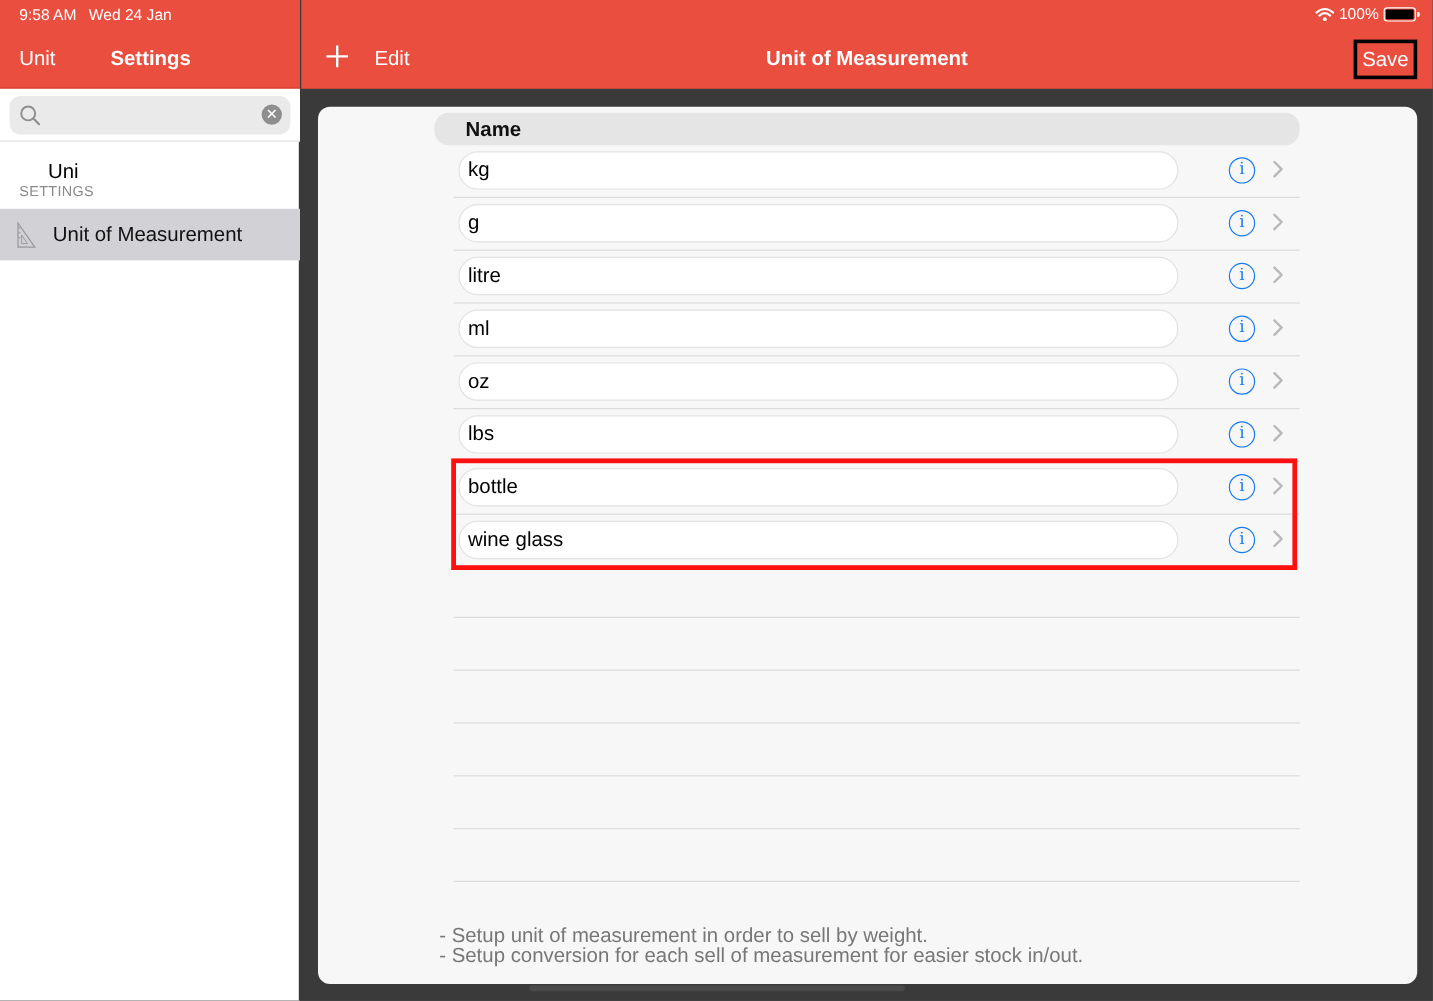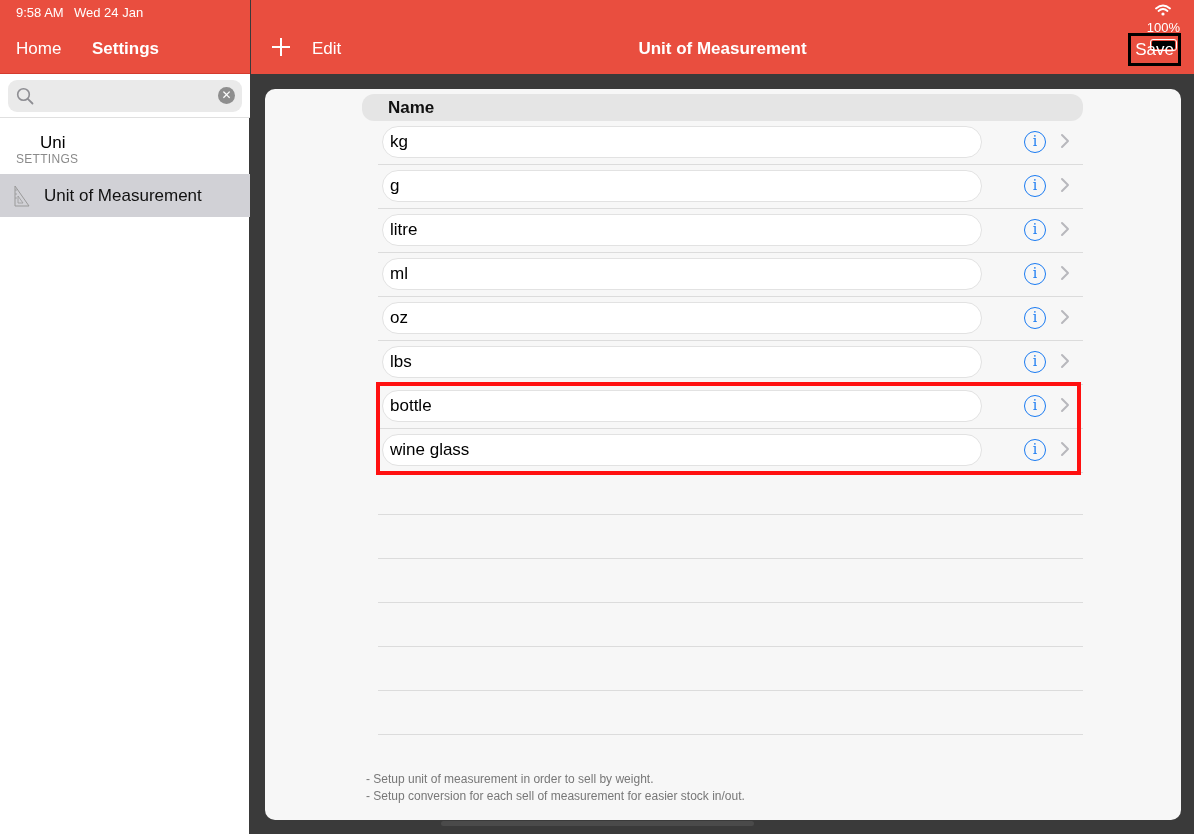--- a/index.html
+++ b/index.html
@@ -18,53 +18,53 @@
   .search-icon { position: absolute; left: 8px; top: 7px; width: 18px; height: 18px; }
   .search-input { position: absolute; left: 32px; top: 4px; width: 170px; height: 24px; border: none; background: transparent; font-size: 17px; font-family: "Liberation Sans", sans-serif; color: #000; outline: none; margin-top: 47px; }
   .clear-btn { position: absolute; left: 210px; top: 7px; width: 17px; height: 17px; border-radius: 50%; background: #8e8e8e; color: #fff; font-size: 12px; line-height: 17px; text-align: center; cursor: pointer; }
   .section-label { position: absolute; left: 16px; top: 152px; font-size: 12px; color: #8a8a8a; letter-spacing: 0.3px; }
   .sb-item { position: absolute; left: 0; top: 174px; width: 250px; height: 43px; background: #d1d1d6; cursor: pointer; }
   .sb-item-icon { position: absolute; left: 13px; top: 10px; width: 18px; height: 24px; }
   .sb-item-label { position: absolute; left: 44px; top: 12px; font-size: 17px; color: #111; }
 
   
   .main-header { position: absolute; left: 251px; top: 0; width: 943px; height: 74px; background: #e94e3f; }
-  .status-right { position: absolute; right: 14px; top: 4px; display: flex; align-items: center; gap: 4px; color: #fff; font-size: 13px; flex-direction: column; }
+  .status-right { position: absolute; right: 14px; top: 4px; display: flex; align-items: center; gap: 4px; color: #fff; font-size: 13px; }
   .wifi-icon { width: 16px; height: 12px; }
   .battery-icon { width: 27px; height: 12px; border: 1.5px solid #fff; border-radius: 3px; position: relative; padding: 1px; }
   .battery-icon .fill { width: 100%; height: 100%; background: #000; border-radius: 1px; }
   .battery-icon::after { content: ""; position: absolute; right: -4px; top: 3px; width: 2px; height: 4px; background: #fff; border-radius: 0 1px 1px 0; }
   .add-btn { position: absolute; left: 20px; top: 36px; width: 22px; height: 26px; color: #fff; font-size: 28px; line-height: 24px; font-weight: 300; cursor: pointer; }
   .edit-btn { position: absolute; left: 61px; top: 39px; color: #fff; font-size: 17px; cursor: pointer; }
   .main-title { position: absolute; left: 0; width: 943px; top: 39px; text-align: center; color: #fff; font-size: 17px; font-weight: bold; }
   .save-btn { position: absolute; left: 877px; top: 33px; width: 53px; height: 33px; border: 3px solid #000; color: #fff; font-size: 17px; line-height: 27px; text-align: center; cursor: pointer; }
 
   
   .card { position: absolute; left: 265px; top: 89px; width: 916px; height: 731px; background: #f7f7f7; border-radius: 10px; overflow: hidden; }
   .table-header { position: absolute; left: 97px; top: 5px; width: 721px; height: 27px; background: #e5e5e5; border-radius: 12px; }
   .table-header span { position: absolute; left: 26px; top: 4px; font-size: 17px; font-weight: bold; color: #111; }
   .row { position: absolute; left: 113px; width: 705px; height: 44px; border-bottom: 1px solid #dcdcdc; }
   .row-input { position: absolute; left: 4px; top: 5px; width: 600px; height: 32px; background: #fff; border: 1px solid #e2e2e2; border-radius: 16px; font-size: 17px; font-family: "Liberation Sans", sans-serif; padding-left: 7px; color: #000; outline: none; }
   .info-btn { position: absolute; left: 646px; top: 10px; width: 22px; height: 22px; border: 1.6px solid #1a7bf2; border-radius: 50%; color: #1a7bf2; font-family: "DejaVu Serif", serif; font-size: 14px; line-height: 19px; text-align: center; cursor: pointer; }
   .chevron { position: absolute; left: 680px; top: 11px; width: 14px; height: 18px; cursor: pointer; }
   .empty-row { position: absolute; left: 113px; width: 705px; height: 44px; border-bottom: 1px solid #dcdcdc; }
   .highlight { position: absolute; left: 111px; top: 293px; width: 705px; height: 93px; border: 4px solid #ff1010; pointer-events: none; }
-  .notes { position: absolute; left: 101px; top: 682px; font-size: 12px; color: #777; line-height: 17px; }
+  .notes { position: absolute; left: 101px; top: 682px; font-size: 17px; color: #777; line-height: 17px; }
   .home-indicator { position: absolute; left: 441px; top: 821px; width: 313px; height: 5px; background: #4a4a4a; border-radius: 3px; }
 </style>
 </head>
 <body>
 
 <div class="root">
 
   <div class="sidebar">
     <div class="sb-header">
       <span class="status-time">9:58 AM</span>
       <span class="status-date">Wed 24 Jan</span>
-      <span class="nav-home">Home</span>
+      <span class="nav-home">Unit</span>
       <span class="nav-settings">Settings</span>
     </div>
     <div class="search-wrap">
       <div class="search">
         <svg class="search-icon" viewBox="0 0 18 18">
           <circle cx="7.5" cy="7.5" r="5.8" fill="none" stroke="#8e8e93" stroke-width="1.6"></circle>
           <line x1="11.8" y1="11.8" x2="16.5" y2="16.5" stroke="#8e8e93" stroke-width="1.8" stroke-linecap="round"></line>
         </svg>
         <input class="search-input" value="Uni" style="">
         <div class="clear-btn">✕</div>

